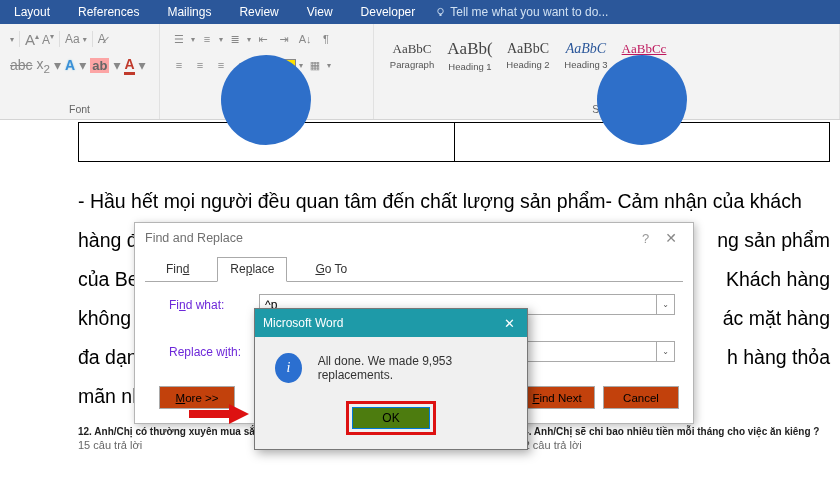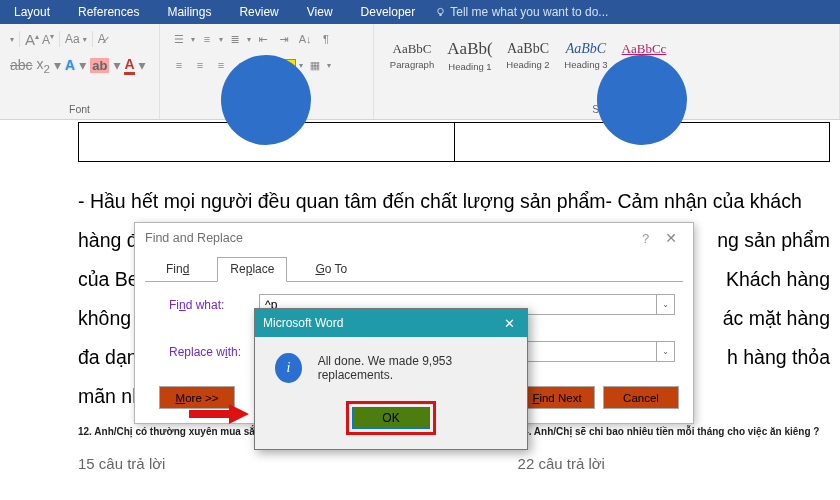--- a/index.html
+++ b/index.html
@@ -41,21 +41,21 @@
 
 
 .doc { position: absolute; top: 122px; left: 78px; right: 10px; bottom: 0; background: #fff; }
 .doc-tbl { display: flex; border: 1.5px solid #000; height: 40px; }
 .doc-cell { flex: 1; border-right: 1.5px solid #000; position: relative; }
 .doc-cell:last-child { border-right: none; }
 .blue-circ { position: absolute; width: 90px; height: 90px; border-radius: 50%; background: #2e6fc9; top: -68px; left: 50%; transform: translateX(-50%); }
 .doc-text { font-family: "Times New Roman", serif; font-size: 19.5px; line-height: 2; color: #000; margin-top: 20px; text-align: justify; }
 .doc-foot { display: flex; gap: 180px; font-size: 10px; color: #222; margin-top: 10px; }
 .doc-foot .q { font-weight: bold; }
-.doc-foot .a { color: #666; font-size: 15px; margin-top: 18px; }
+.doc-foot .a { color: #666; font-size: 11px; margin-top: 2px; }
 
 
 .fr-dialog { position: absolute; top: 222px; left: 134px; width: 560px; background: #fff; border: 1px solid #b5b5b5; box-shadow: 2px 2px 8px rgba(0,0,0,0.25); font-size: 12px; }
 .fr-title { height: 30px; display: flex; align-items: center; padding: 0 10px; background: #fff; color: #707070; font-size: 12.5px; }
 .fr-title .sp { flex: 1; }
 .fr-title .help { color: #999; font-size: 13px; padding: 0 10px; cursor: pointer; }
 .fr-title .close { color: #888; font-size: 14px; padding: 0 6px; cursor: pointer; }
 .fr-tabs { display: flex; padding: 4px 10px 0 18px; gap: 15px; }
 .fr-tab { padding: 4px 12px 5px 12px; font-size: 12px; color: #333; border: 1px solid transparent; cursor: pointer; position: relative; }
 .fr-tab u { text-decoration: underline; }

